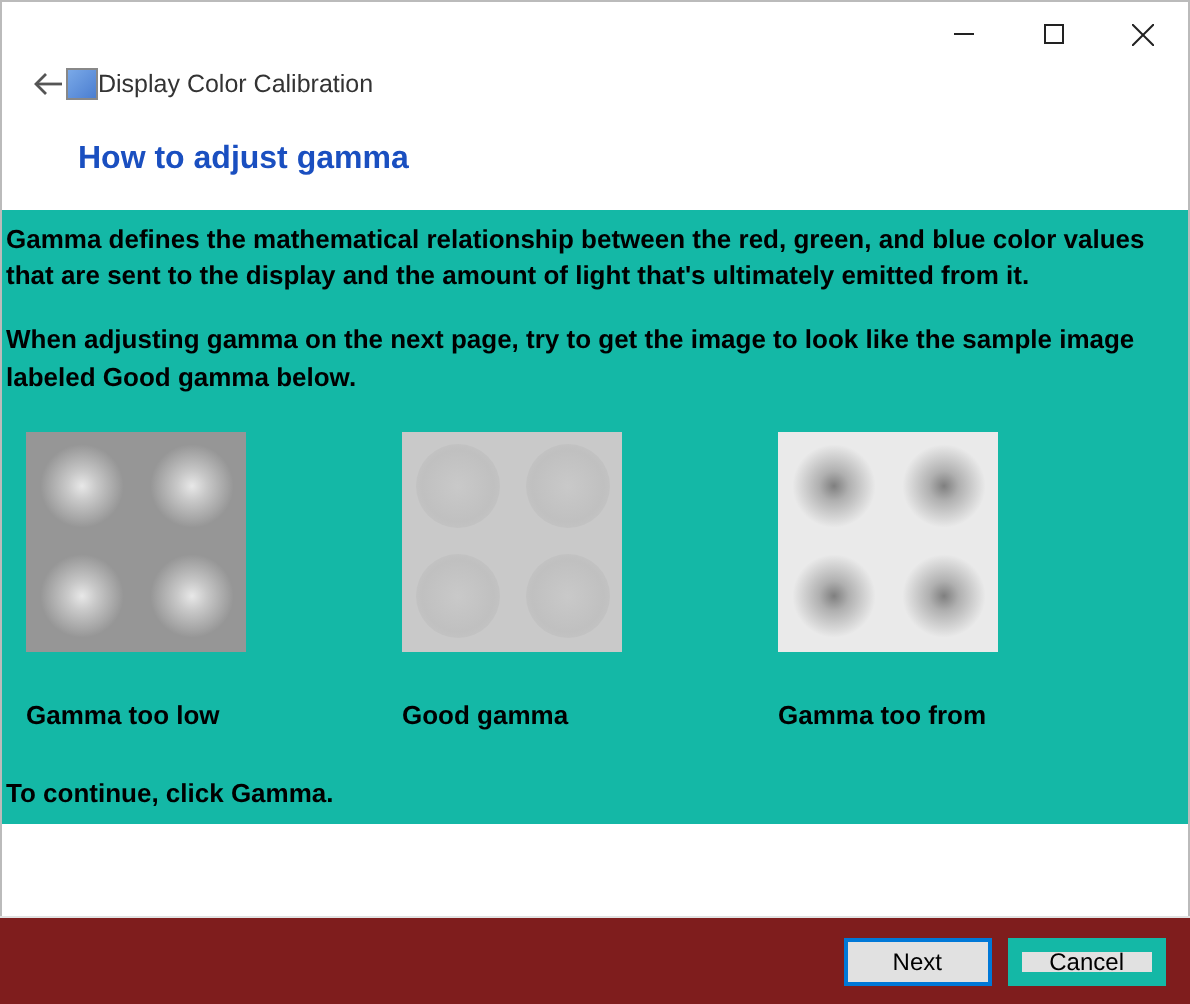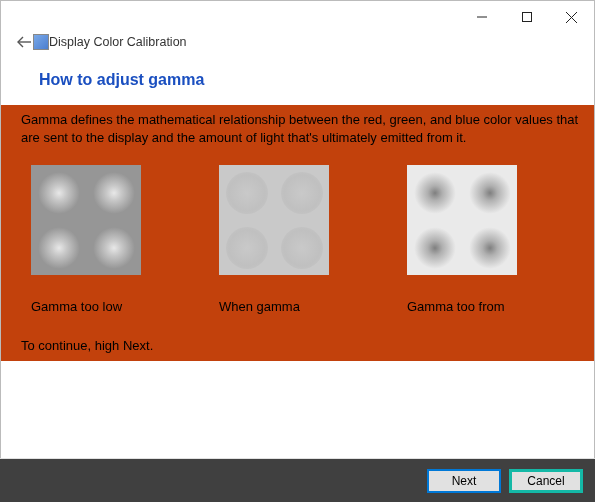--- a/index.html
+++ b/index.html
@@ -49,23 +49,24 @@
     font-size: 12.5px;
     color: #333;
   }
   .page-title {
     color: #1a4fc0;
     font-size: 16px;
     font-weight: 700;
     padding: 10px 0 16px 38px;
   }
   .content-gray {
-    background: #c2410c;
+    background: #14b8a6;
     color: #000;
-    padding: 6px 8px 8px 20px;
+    padding: 6px 8px 8px 2px;
+    font-weight: bold;
   }
   .body-text {
     font-size: 13px;
     line-height: 1.4;
     margin-bottom: 14px;
   }
   .samples {
     display: flex;
     gap: 68px;
     padding: 4px 10px 6px 10px;
@@ -100,35 +101,35 @@
     width:42px; height:42px; border-radius:50%;
     background: radial-gradient(circle, #7f7f7f 0%, #b0b0b0 25%, #eaeaea 70%);
   }
   .swatch::before {
     content:""; position:absolute;
   }
   .sample-label { font-size: 13px; }
   .continue-text { font-size: 13px; margin-top: 18px; }
   .footer {
     height: 44px;
-    background: #404040;
+    background: #7f1d1d;
     border-top: 1px solid #e1e1e1;
     display: flex;
     justify-content: flex-end;
     align-items: center;
     gap: 8px;
     padding: 0 12px;
     position: absolute;
     bottom: 0; left: 0; right: 0;
   }
   .btn {
     min-width: 74px;
     height: 24px;
     background: #e1e1e1;
-    border: 3px solid #14b8a6;
+    border: 7px solid #14b8a6;
     font-size: 12px;
     display:flex; align-items:center; justify-content:center;
     padding: 0 14px;
     cursor: pointer;
   }
   .btn.primary {
     border: 2px solid #0078d7;
   }
 </style>
 </head>
@@ -161,20 +162,21 @@
     </svg>
   </div>
   <div class="app-icon"></div>
   <div class="app-title">Display Color Calibration</div>
 </div>
 
 <div class="page-title">How to adjust gamma</div>
 
 <div class="content-gray">
   <div class="body-text">Gamma defines the mathematical relationship between the red, green, and blue color values that are sent to the display and the amount of light that's ultimately emitted from it.</div>
+  <div class="body-text">When adjusting gamma on the next page, try to get the image to look like the sample image labeled Good gamma below.</div>
 
   <div class="samples">
     <div class="sample">
       <div class="swatch low">
         <div class="dotcell">
             <div class="dot-low"></div>
           </div>
         <div class="dotcell">
             <div class="dot-low"></div>
           </div>
@@ -195,40 +197,40 @@
         <div class="dotcell">
             <div class="dot-good"></div>
           </div>
         <div class="dotcell">
             <div class="dot-good"></div>
           </div>
         <div class="dotcell">
             <div class="dot-good"></div>
           </div>
       </div>
-      <div class="sample-label">When gamma</div>
+      <div class="sample-label">Good gamma</div>
     </div>
     <div class="sample">
       <div class="swatch high">
         <div class="dotcell">
             <div class="dot-high"></div>
           </div>
         <div class="dotcell">
             <div class="dot-high"></div>
           </div>
         <div class="dotcell">
             <div class="dot-high"></div>
           </div>
         <div class="dotcell">
             <div class="dot-high"></div>
           </div>
       </div>
       <div class="sample-label">Gamma too from</div>
     </div>
   </div>
 
-  <div class="continue-text">To continue, high Next.</div>
+  <div class="continue-text">To continue, click Gamma.</div>
 </div>
 
 <div class="footer">
   <div class="btn primary">Next</div>
   <div class="btn">Cancel</div>
 </div>
 
 </body></html>

